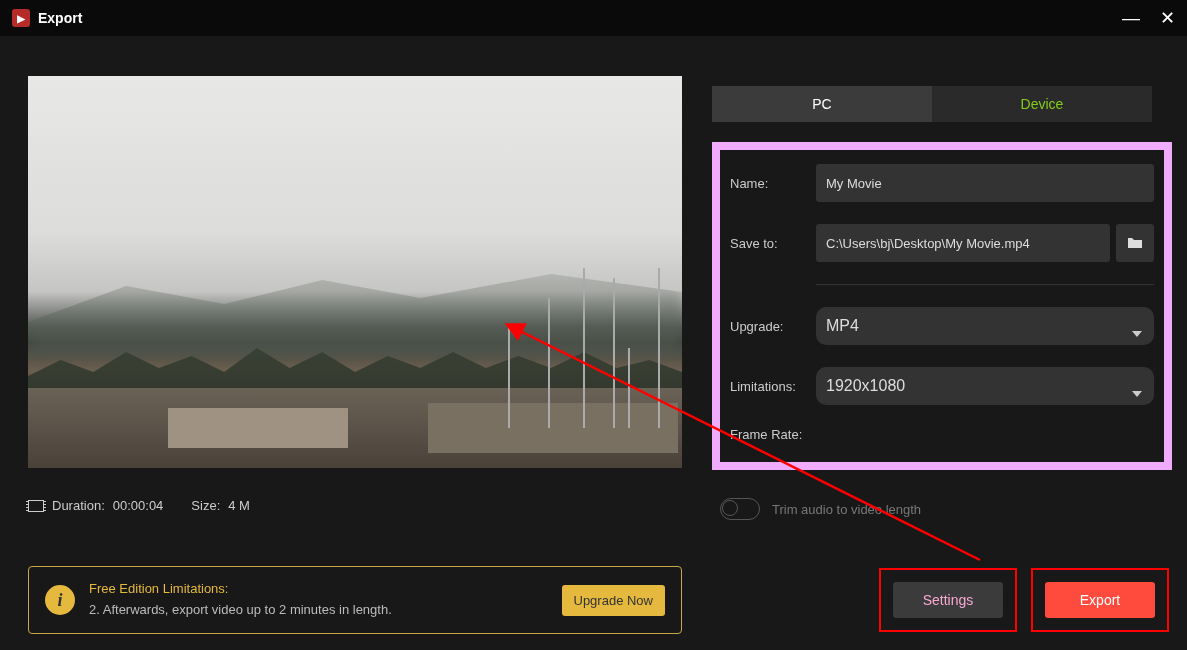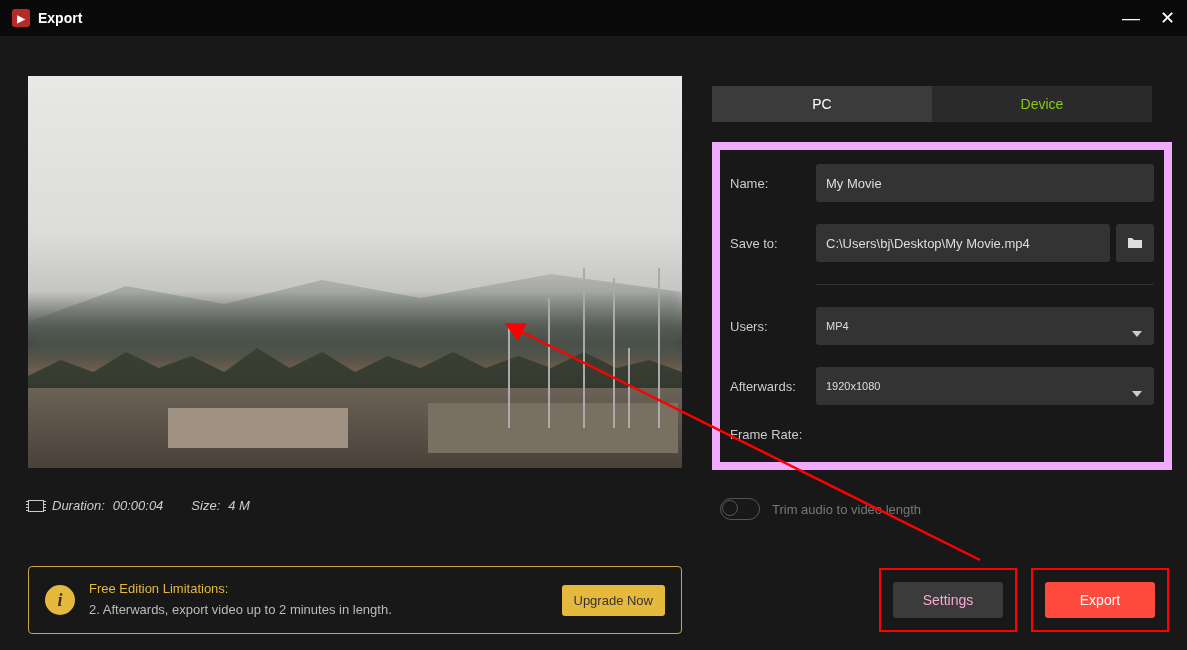--- a/index.html
+++ b/index.html
@@ -138,21 +138,20 @@
     width: 2px;
     background: #aaa;
   }
   .metadata {
     display: flex;
     align-items: center;
     gap: 8px;
     margin-top: 30px;
     color: #ccc;
     font-size: 13px;
-    font-style: italic;
   }
   .film-icon {
     width: 16px;
     height: 12px;
     border: 1.5px solid #ccc;
     position: relative;
   }
   .film-icon::before, .film-icon::after {
     content: "";
     position: absolute;
@@ -239,24 +238,24 @@
   }
   .select-wrap {
     flex: 1;
     position: relative;
   }
   .select {
     width: 100%;
     height: 38px;
     background: #333;
     border: none;
-    border-radius: 3px;
+    border-radius: 10px;
     padding: 0 10px;
     color: #ddd;
-    font-size: 11px;
+    font-size: 16px;
     display: flex;
     align-items: center;
     cursor: pointer;
   }
   .chev {
     position: absolute;
     right: 12px;
     top: 50%;
     transform: translateY(-50%);
     width: 10px;
@@ -435,32 +434,32 @@
           <input class="text-input" value="C:\Users\bj\Desktop\My Movie.mp4" style="">
           <div class="browse-btn">
             <svg class="folder-icon" viewBox="0 0 16 12">
                 <path d="M1 2 L6 2 L7 3 L15 3 L15 11 L1 11 Z M1 2 L1 1 L5 1 L6 2"></path>
               </svg>
           </div>
         </div>
       </div>
       <hr class="divider">
       <div class="row">
-        <div class="row-label">Users:</div>
+        <div class="row-label">Upgrade:</div>
         <div class="select-wrap">
           <div class="select">
               <span>MP4</span>
             </div>
           <div class="chev"><svg viewBox="0 0 10 6">
                 <path d="M0 0 L5 6 L10 0 Z"></path>
               </svg></div>
         </div>
       </div>
       <div class="row">
-        <div class="row-label">Afterwards:</div>
+        <div class="row-label">Limitations:</div>
         <div class="select-wrap">
           <div class="select">
               <span>1920x1080</span>
             </div>
           <div class="chev"><svg viewBox="0 0 10 6">
                 <path d="M0 0 L5 6 L10 0 Z"></path>
               </svg></div>
         </div>
       </div>
       <div class="row">

